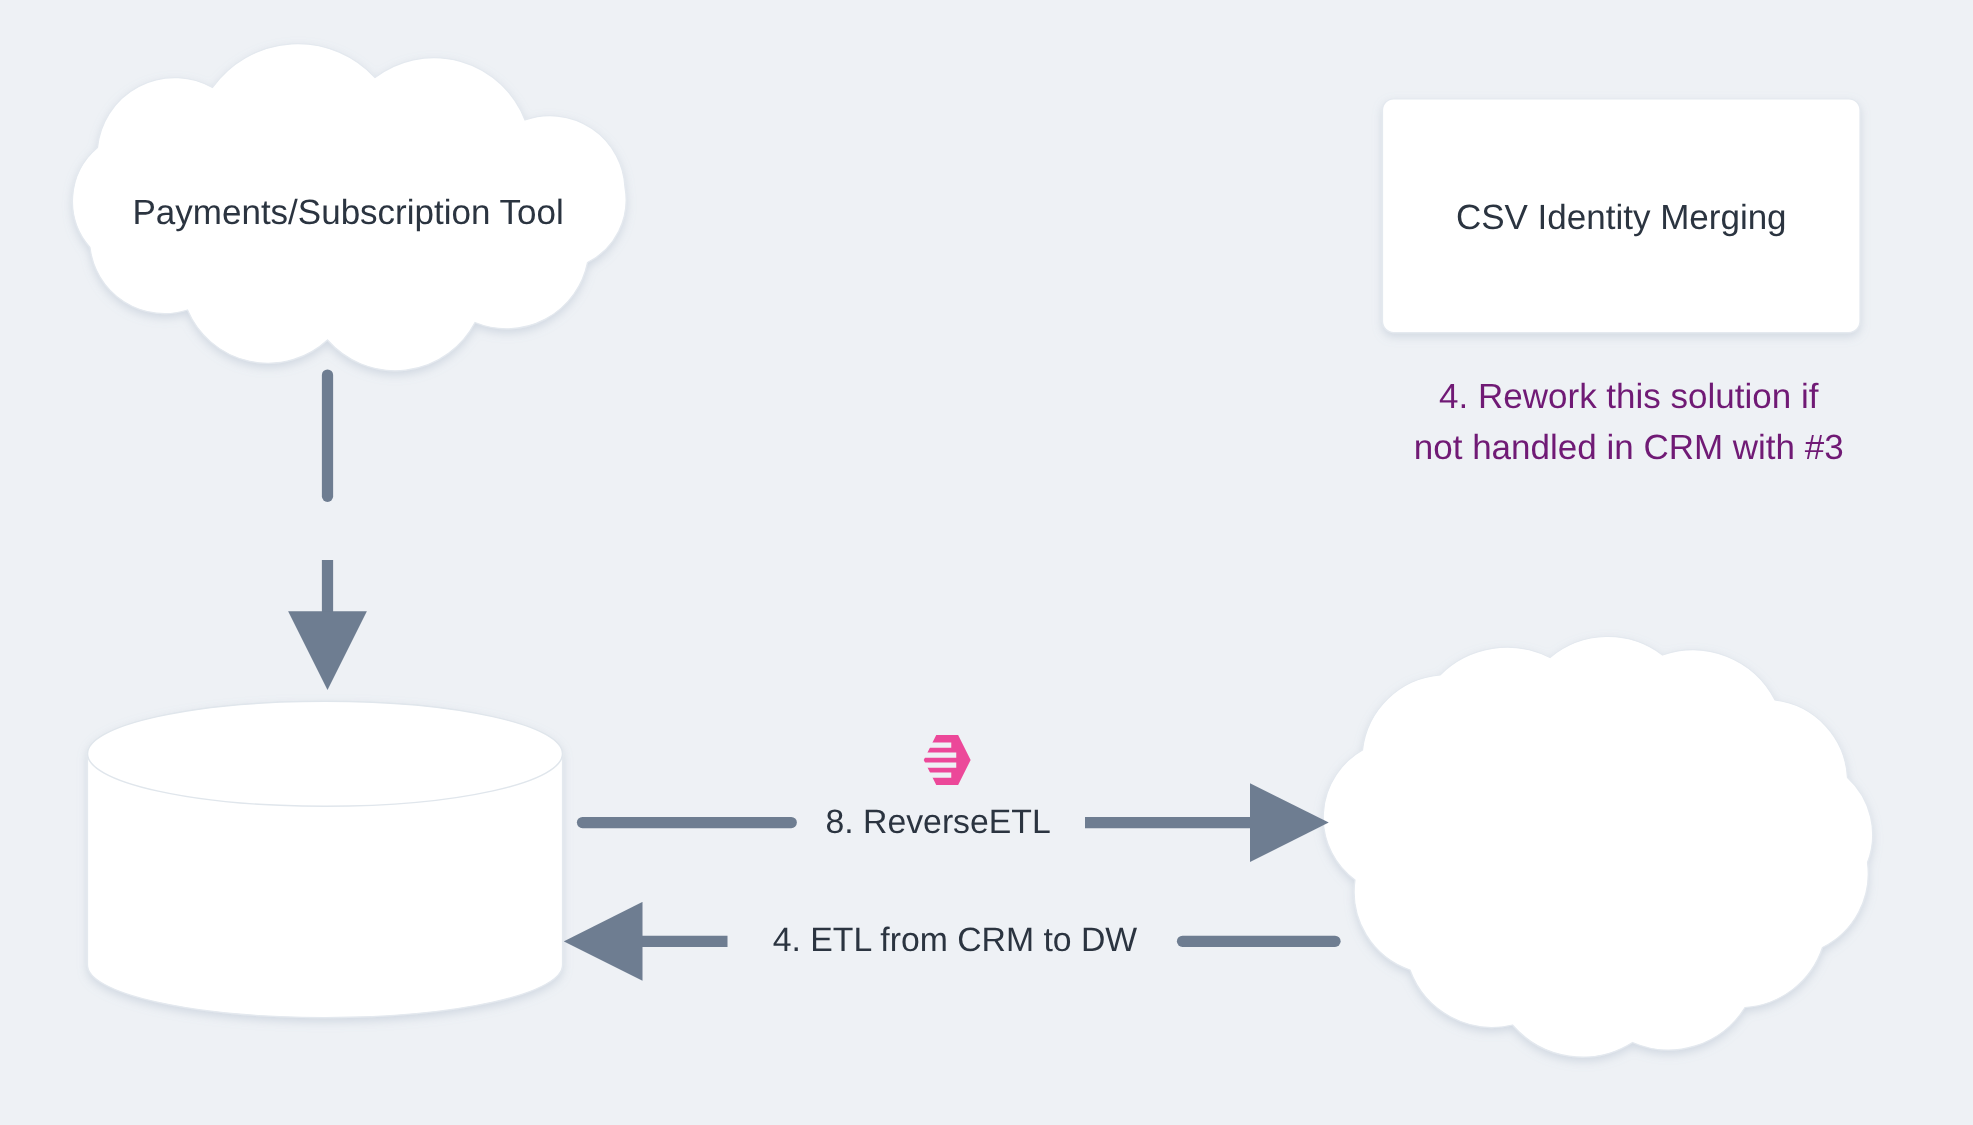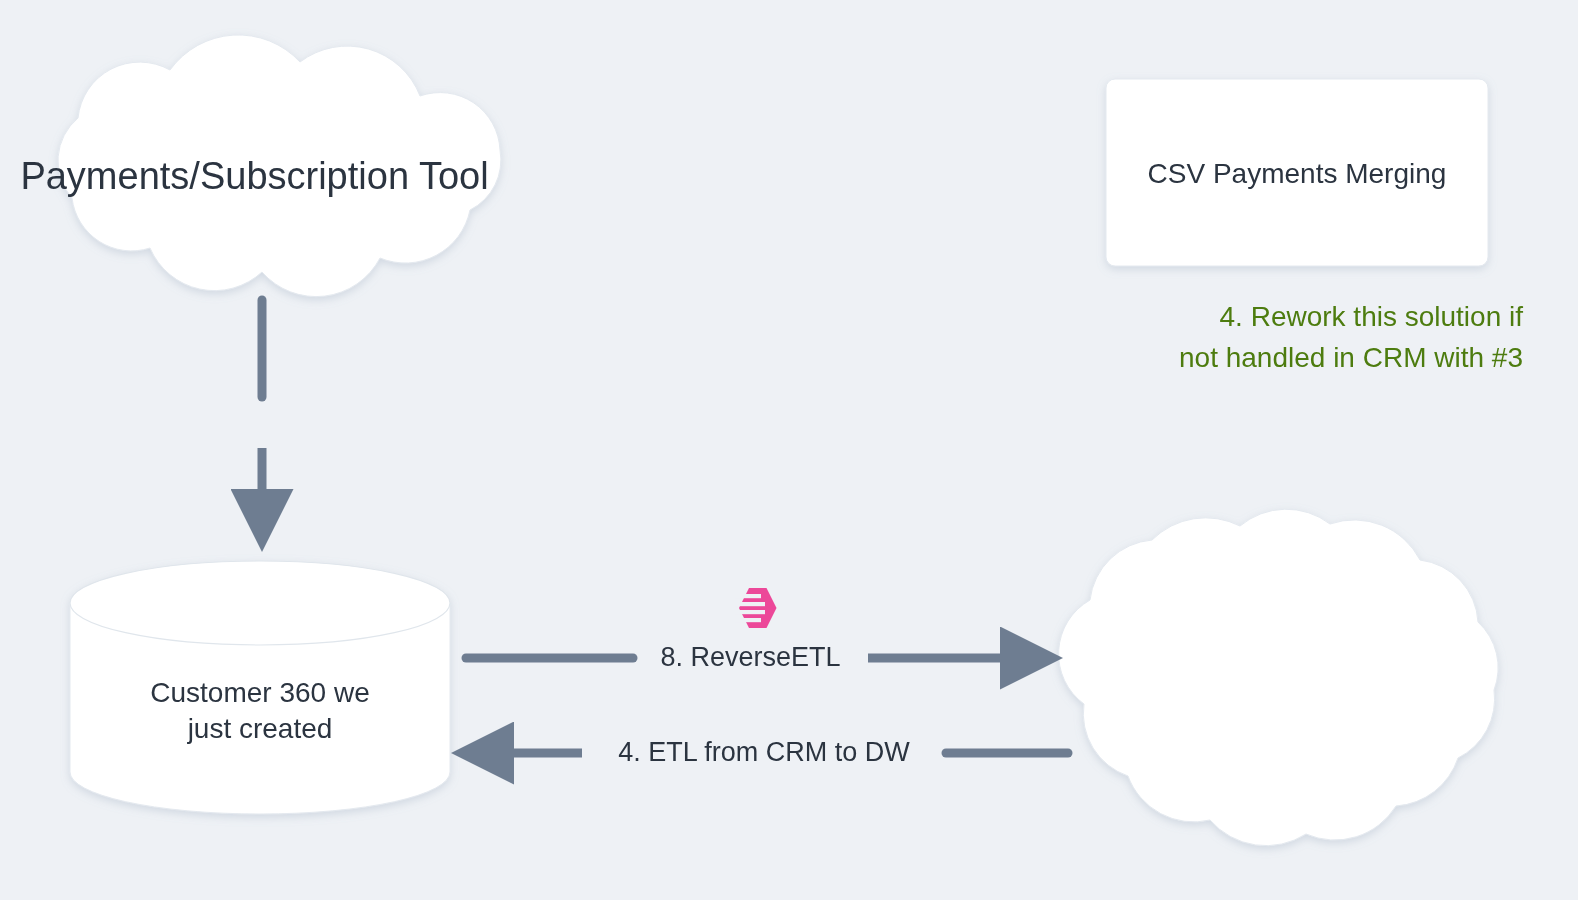--- a/index.html
+++ b/index.html
@@ -32,24 +32,24 @@
   }
   .edge-label {
     position: absolute;
     color: #2b3440;
     text-align: center;
     line-height: 1.3;
     white-space: pre-line;
   }
   .note-text {
     position: absolute;
-    color: #4d7c0f;
+    color: #701a75;
     line-height: 1.45;
     white-space: pre-line;
-    text-align: right;
+    text-align: center;
   }
   .dbt-logo {
     position: absolute;
   }
 </style>
 </head>
 <body>
 
 <div id="canvas">
 
@@ -122,26 +122,24 @@
   <div class="dbt-logo" style="left:735px; top:586px; width:46px; height:44px;">
     <svg viewBox="0 0 46 44" width="46" height="44" xmlns="http://www.w3.org/2000/svg">
       <path d="M31.5 2 L41.5 22 L31.5 42 L14 42 L4 22 L14 2 Z" fill="#ec4899"></path>
       <rect x="0" y="8" width="26" height="4.2" fill="#eef1f5"></rect>
       <rect x="0" y="16" width="30" height="4.2" fill="#eef1f5"></rect>
       <rect x="0" y="24" width="30" height="4.2" fill="#eef1f5"></rect>
       <rect x="0" y="32" width="26" height="4.2" fill="#eef1f5"></rect>
     </svg>
   </div>
 
-  <div class="node-label" style="left:12px; top:152px; width:485px; font-size:38px;">Payments/Subscription Tool</div>
+  <div class="node-label" style="left:36px; top:152px; width:485px; font-size:28px;">Payments/Subscription Tool</div>
 
-  <div class="node-label" style="left:1106px; top:156px; width:382px; font-size:28px;">CSV Payments Merging</div>
+  <div class="node-label" style="left:1106px; top:156px; width:382px; font-size:28px;">CSV Identity Merging</div>
 
-  <div class="node-label" style="left:80px; top:675px; width:360px; font-size:28px;">Customer 360 we
-just created</div>
 
 
 
   <div class="edge-label" style="left:633px; top:640px; width:235px; font-size:27px;">8. ReverseETL</div>
 
   <div class="edge-label" style="left:578px; top:735px; width:372px; font-size:27px;">4. ETL from CRM to DW</div>
 
   <div class="note-text" style="left:1083px; top:297px; width:440px; font-size:28px;">4. Rework this solution if
 not handled in CRM with #3</div>
 

